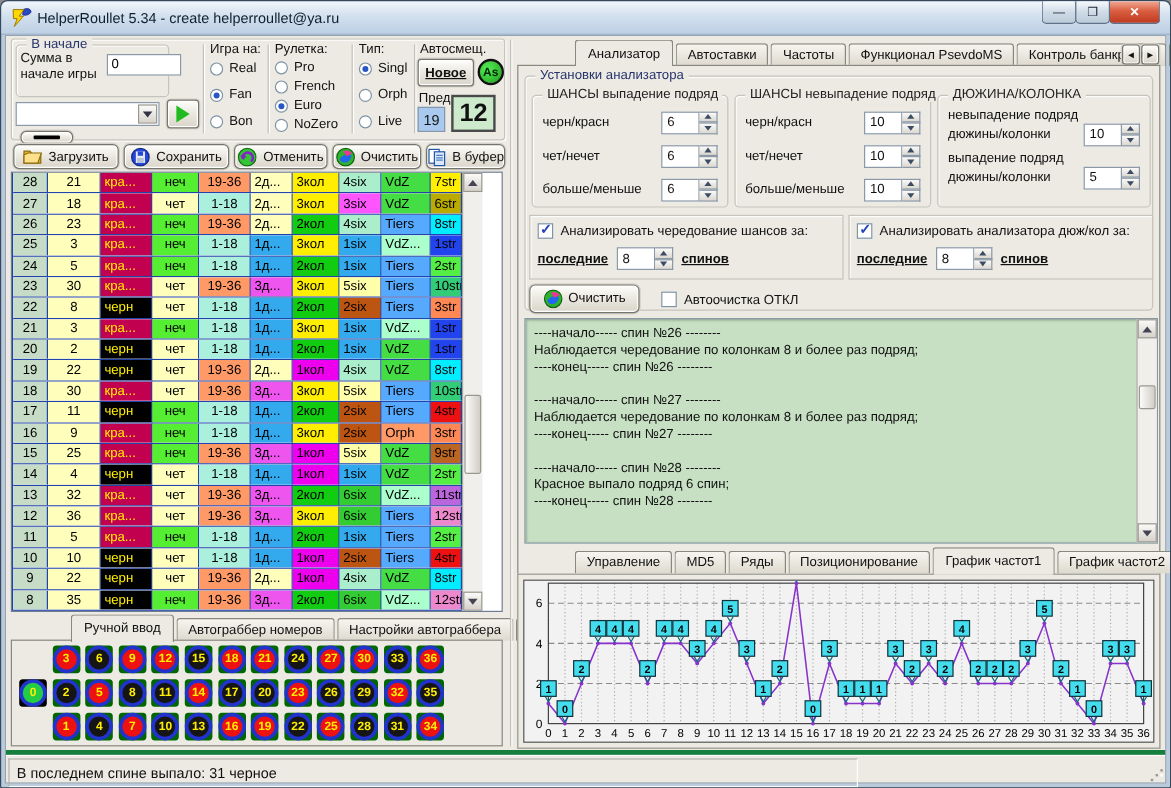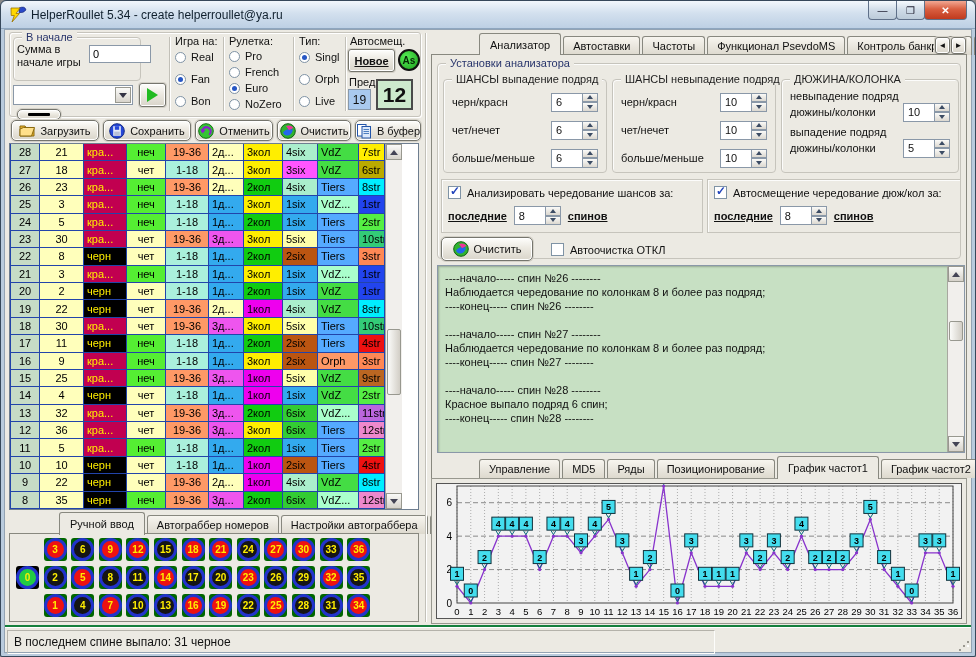--- a/index.html
+++ b/index.html
@@ -82,21 +82,21 @@
   .arow{display:flex;align-items:center;justify-content:space-between;padding:0 8px;height:20px;
        margin-bottom:8px;}
   .logbox{position:absolute;left:436px;top:264px;width:528px;height:188px;background:#c7e0c3;
        border:1px solid #8a98a8;box-shadow:inset 1px 1px 2px rgba(0,0,0,.25);display:flex;}
   #log-text{flex:1;padding:5px 7px;white-space:pre-wrap;font-size:11px;line-height:14px;overflow:hidden;}
   .chart-panel{position:absolute;left:430px;top:477px;width:536px;height:146px;
        border:1px solid #98988f;background:#eceae3;}
   .chart-inner{position:absolute;left:4px;top:4px;width:526px;height:136px;background:#f2f2f2;
        border:1px solid #555;}
   .statusbar{position:absolute;left:4px;right:4px;top:624px;height:30px;
-       border-top:2px solid #15803d;box-shadow:inset 0 1px 0 #fff;font-size:12px;}
+       border-top:4px solid #15803d;box-shadow:inset 0 1px 0 #fff;font-size:12px;}
   .status-cell{position:absolute;top:3px;height:24px;display:flex;align-items:center;padding:0 6px;
        border:1px solid;border-color:#b4b2aa #fdfdfb #fdfdfb #b4b2aa;white-space:nowrap;}
   .tb-icon{display:flex;width:16px;height:16px;flex:0 0 auto;}
   .mini-dash{width:22px;height:3px;background:#000;border-radius:1px;}
   .combo-arrow{position:absolute;right:1px;top:1px;bottom:1px;width:16px;
        background:linear-gradient(#fbfbf9,#d8d4cc);border:1px solid #98988f;display:flex;
        align-items:center;justify-content:center;}
   .combo-arrow::after{content:"";border-left:4px solid transparent;border-right:4px solid transparent;
        border-top:5px solid #334;}
   .play-tri{width:0;height:0;border-left:11px solid #21bb21;border-top:7px solid transparent;
@@ -843,21 +843,21 @@
           <span class="spin-up"></span>
           <span class="spin-down"></span>
         </span>
       </span>
       <span class="bold">спинов</span>
     </div>
   </div>
   <div class="groupbox" style="left:706px;top:178px;width:254px;height:54px;border-radius:0;">
     <div style="display:flex;align-items:center;gap:6px;padding:6px 6px 0;">
       <span class="checkbox checked"></span>
-      <span>Автосмещение чередование дюж/кол за:</span>
+      <span>Анализировать анализатора дюж/кол за:</span>
     </div>
     <div style="display:flex;align-items:center;gap:7px;padding:7px 6px 0;">
       <span class="bold">последние</span>
       <span class="spinner">
         <span class="spin-val">8</span>
         <span class="spin-btns">
           <span class="spin-up"></span>
           <span class="spin-down"></span>
         </span>
       </span>

